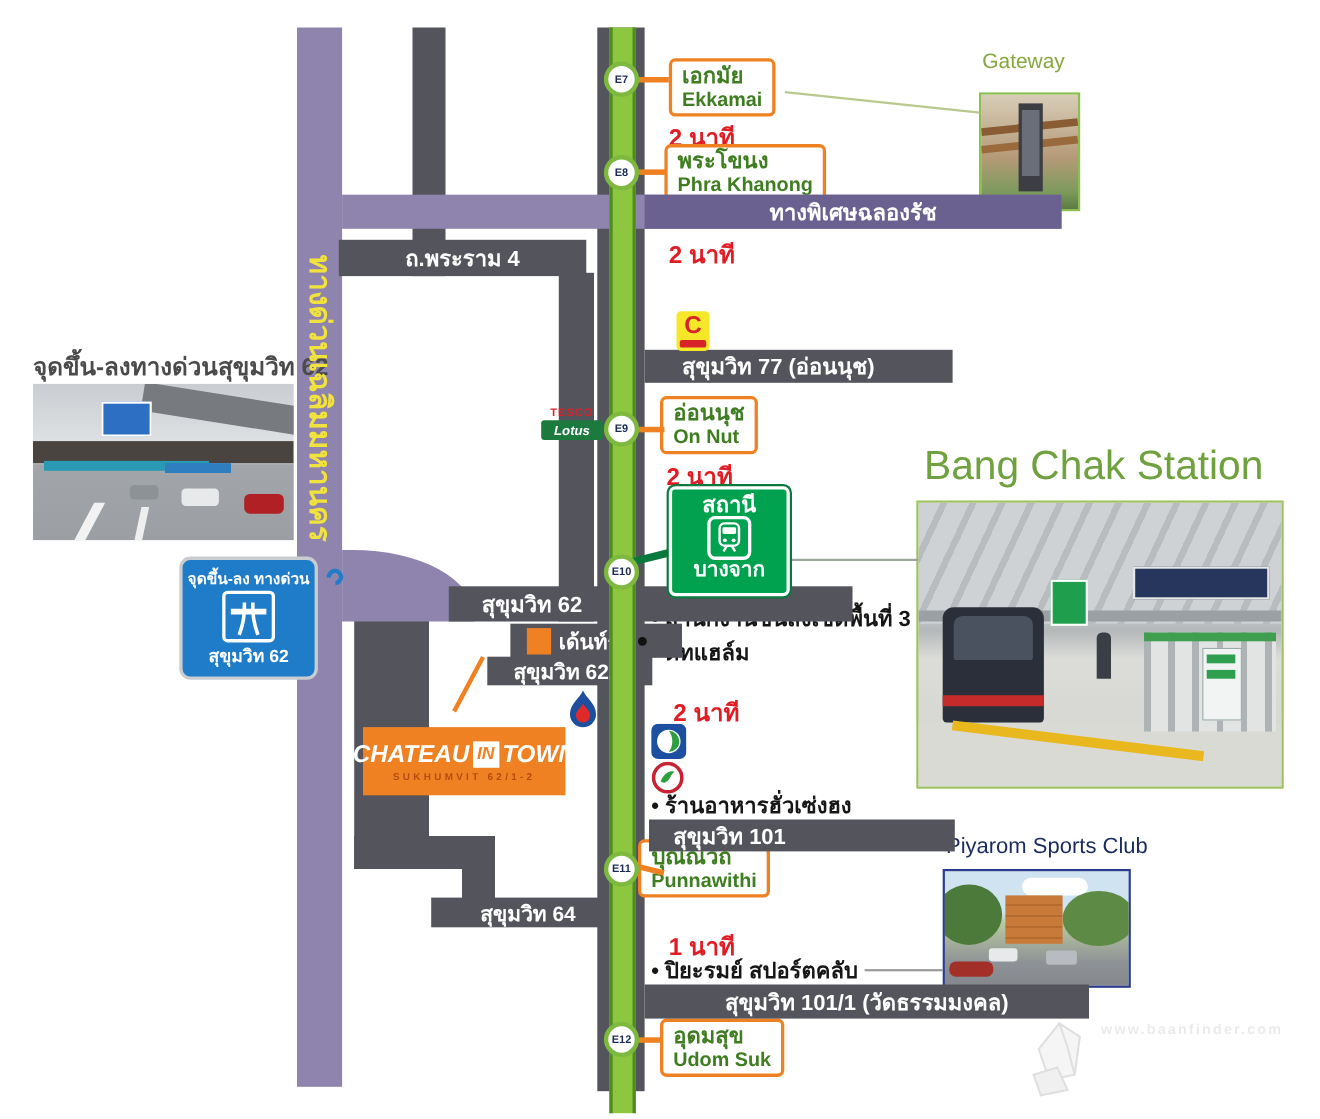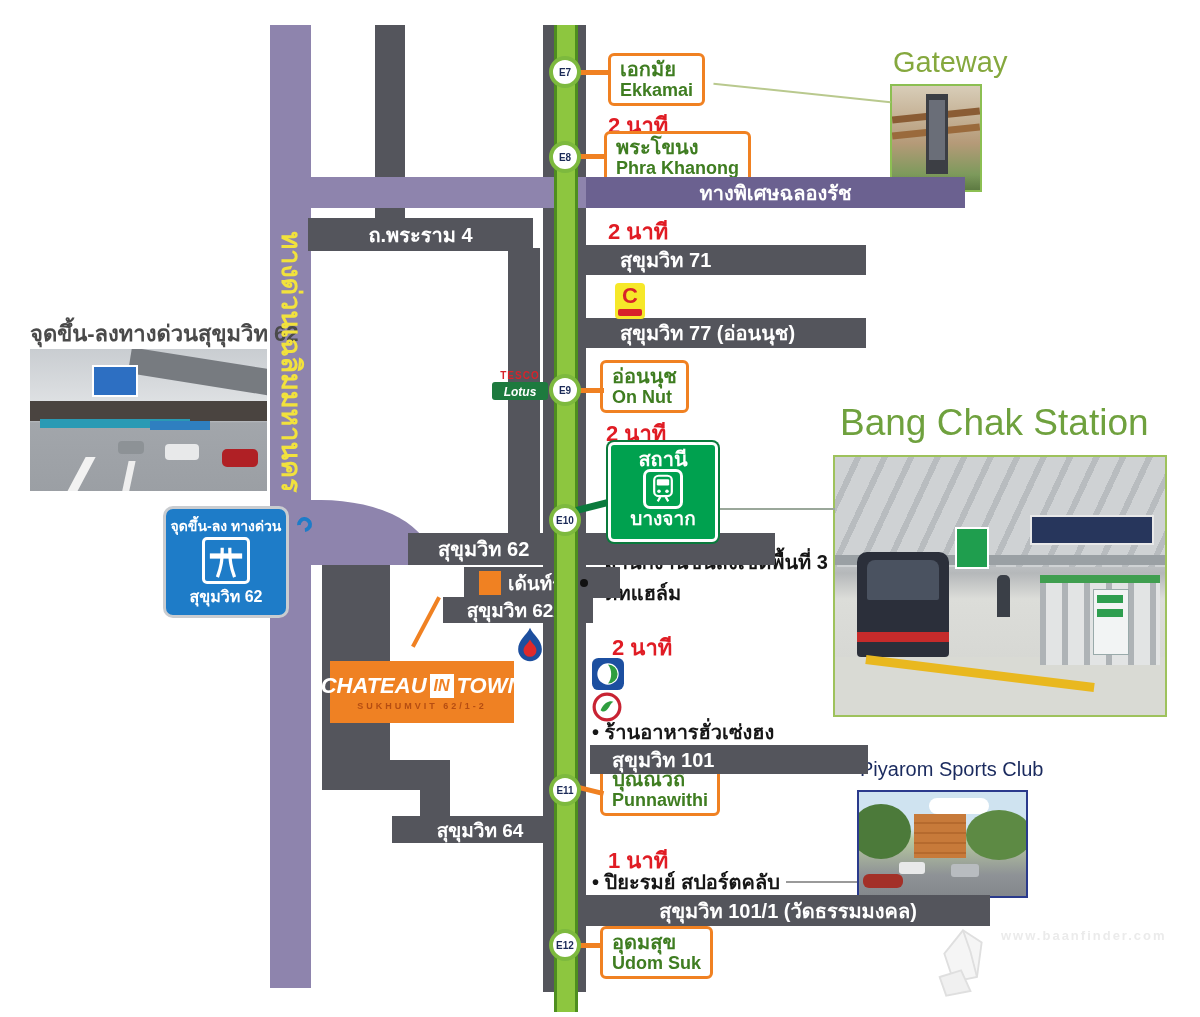--- a/index.html
+++ b/index.html
@@ -42,23 +42,20 @@
   <div class="road-h" style="left:308px;top:218px;width:225px;height:33px;display:flex;align-items:center;justify-content:center;z-index:4;">
     <span class="road-label">ถ.พระราม 4</span>
   </div>
 
   <div class="road-h purple" style="left:311px;top:177px;width:654px;height:31px;z-index:5;"></div>
   <div style="position:absolute;left:586px;top:177px;width:379px;height:31px;background:#6b6190;
               display:flex;align-items:center;justify-content:center;z-index:21;">
     <span class="road-label">ทางพิเศษฉลองรัช</span>
   </div>
 
-  <div class="road-h" style="left:586px;top:245px;width:280px;height:30px;display:flex;align-items:center;z-index:4;">
-    <span class="road-label" style="padding-left:34px;">สุขุมวิท 71</span>
-  </div>
 
   <div class="road-h" style="left:586px;top:318px;width:280px;height:30px;display:flex;align-items:center;z-index:4;">
     <span class="road-label" style="padding-left:34px;">สุขุมวิท 77 (อ่อนนุช)</span>
   </div>
 
   <div style="position:absolute;left:311px;top:500px;width:120px;height:65px;background:#8e84ad;
               border-top-right-radius:110px 60px;z-index:3;"></div>
   <div class="road-h" style="left:408px;top:533px;width:367px;height:32px;display:flex;align-items:center;z-index:4;">
     <span class="road-label" style="padding-left:30px;">สุขุมวิท 62</span>
   </div>
@@ -135,21 +132,21 @@
     <div style="color:#fff;font-weight:bold;font-size:19px;line-height:1;">บางจาก</div>
   </div>
 
   <div class="bullet" style="left:592px;top:546px;">สำนักงานขนส่งเขตพื้นที่ 3</div>
   <div class="bullet" style="left:592px;top:577px;">ดีทแฮล์ม</div>
   <div class="minute" style="left:612px;top:630px;">2 นาที</div>
   <div class="bullet" style="left:592px;top:716px;">ร้านอาหารฮั่วเซ่งฮง</div>
 
   <div class="conn" style="left:578px;top:788px;width:26px;transform:rotate(14deg);"></div>
   <div class="sta" style="left:549px;top:774px;">E11</div>
-  <div class="obox" style="left:600px;top:763px;">
+  <div class="obox" style="left:580px;top:763px;">
     <div class="th">ปุณณวิถี</div>
     <div class="en">Punnawithi</div>
   </div>
   <div class="minute" style="left:608px;top:843px;">1 นาที</div>
   <div class="bullet" style="left:592px;top:866px;">ปิยะรมย์ สปอร์ตคลับ</div>
 
   <div class="conn" style="left:578px;top:943px;width:24px;"></div>
   <div class="sta" style="left:549px;top:929px;">E12</div>
   <div class="obox" style="left:600px;top:926px;">
     <div class="th">อุดมสุข</div>
@@ -230,21 +227,21 @@
     <div style="position:absolute;left:0;top:52px;width:100%;height:20px;background:#4a4440;"></div>
     <div style="position:absolute;left:10px;top:70px;width:150px;height:9px;background:#2a9ab4;"></div>
     <div style="position:absolute;left:120px;top:72px;width:60px;height:9px;background:#2f7fc0;"></div>
     <div style="position:absolute;left:135px;top:95px;width:34px;height:16px;background:#e8e9ea;border-radius:4px;"></div>
     <div style="position:absolute;left:192px;top:100px;width:36px;height:18px;background:#b22};border-radius:5px;background:#b02025;"></div>
     <div style="position:absolute;left:88px;top:92px;width:26px;height:13px;background:#8d9296;border-radius:4px;"></div>
     <div style="position:absolute;left:45px;top:108px;width:10px;height:40px;background:#f2f2f2;transform:skewX(-28deg);"></div>
     <div style="position:absolute;left:95px;top:112px;width:7px;height:34px;background:#eee;transform:skewX(-12deg);"></div>
   </div>
 
-  <div style="position:absolute;left:893px;top:46px;color:#85a83e;font-size:29px;">Gateway</div>
+  <div style="position:absolute;left:893px;top:46px;color:#85a83e;font-size:19px;">Gateway</div>
   <div class="photo" style="left:890px;top:84px;width:88px;height:104px;border:2px solid #8cbf52;
               background:linear-gradient(#d8cdb8,#b59a78 55%,#7d9a5c 85%,#5d7a42);">
     <div style="position:absolute;left:0;top:26px;width:100%;height:7px;background:#8a5c34;transform:rotate(-6deg);"></div>
     <div style="position:absolute;left:0;top:42px;width:100%;height:7px;background:#9a6a3c;transform:rotate(-6deg);"></div>
     <div style="position:absolute;left:34px;top:8px;width:22px;height:80px;background:#3c3e44;"></div>
     <div style="position:absolute;left:37px;top:14px;width:16px;height:60px;background:#6a6e78;"></div>
   </div>
 
   <div style="position:absolute;left:840px;top:402px;color:#6fa13e;font-size:37px;">Bang Chak Station</div>
   <div class="photo" style="left:833px;top:455px;width:330px;height:258px;border:2px solid #9ec25c;

